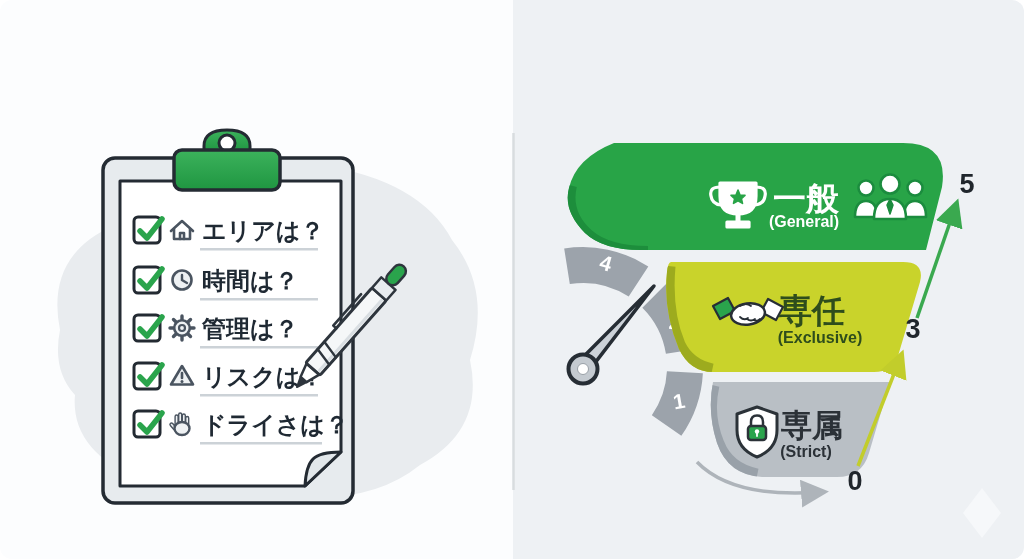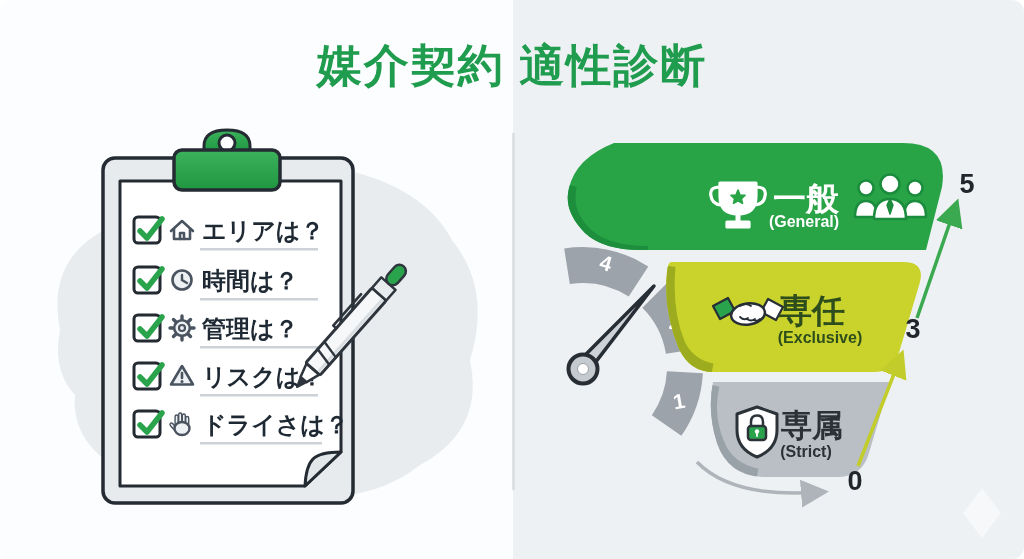--- a/index.html
+++ b/index.html
@@ -11,21 +11,20 @@
   svg text{font-family:"Liberation Sans", sans-serif;}
   .chk-label{font-size:24px;font-weight:bold;fill:#1f2933;}
   .band-label{font-weight:bold;}
   .tick{font-size:21px;font-weight:bold;fill:#ffffff;text-anchor:middle;dominant-baseline:central;}
   .lvl{font-size:27px;font-weight:bold;fill:#20262c;text-anchor:middle;dominant-baseline:central;}
 </style>
 </head>
 <body>
 
 <div id="canvas">
-  <div id="title">媒介契約 適性診断</div>
 
   <svg width="1024" height="559" viewBox="0 0 1024 559">
     <defs>
       <linearGradient id="clipGrad" x1="0" y1="0" x2="0" y2="1">
         <stop offset="0" stop-color="#3cb25c"></stop>
           <stop offset="1" stop-color="#1f9641"></stop>
       </linearGradient>
       <clipPath id="clipGreenBand">
           <path d="M 614,143 L 903,143 Q 949,143 942,187 L 926,250 L 641,250 Q 603,250 585,233 Q 563,211 569,188 Q 576,158 614,143 Z"></path>
         </clipPath>

